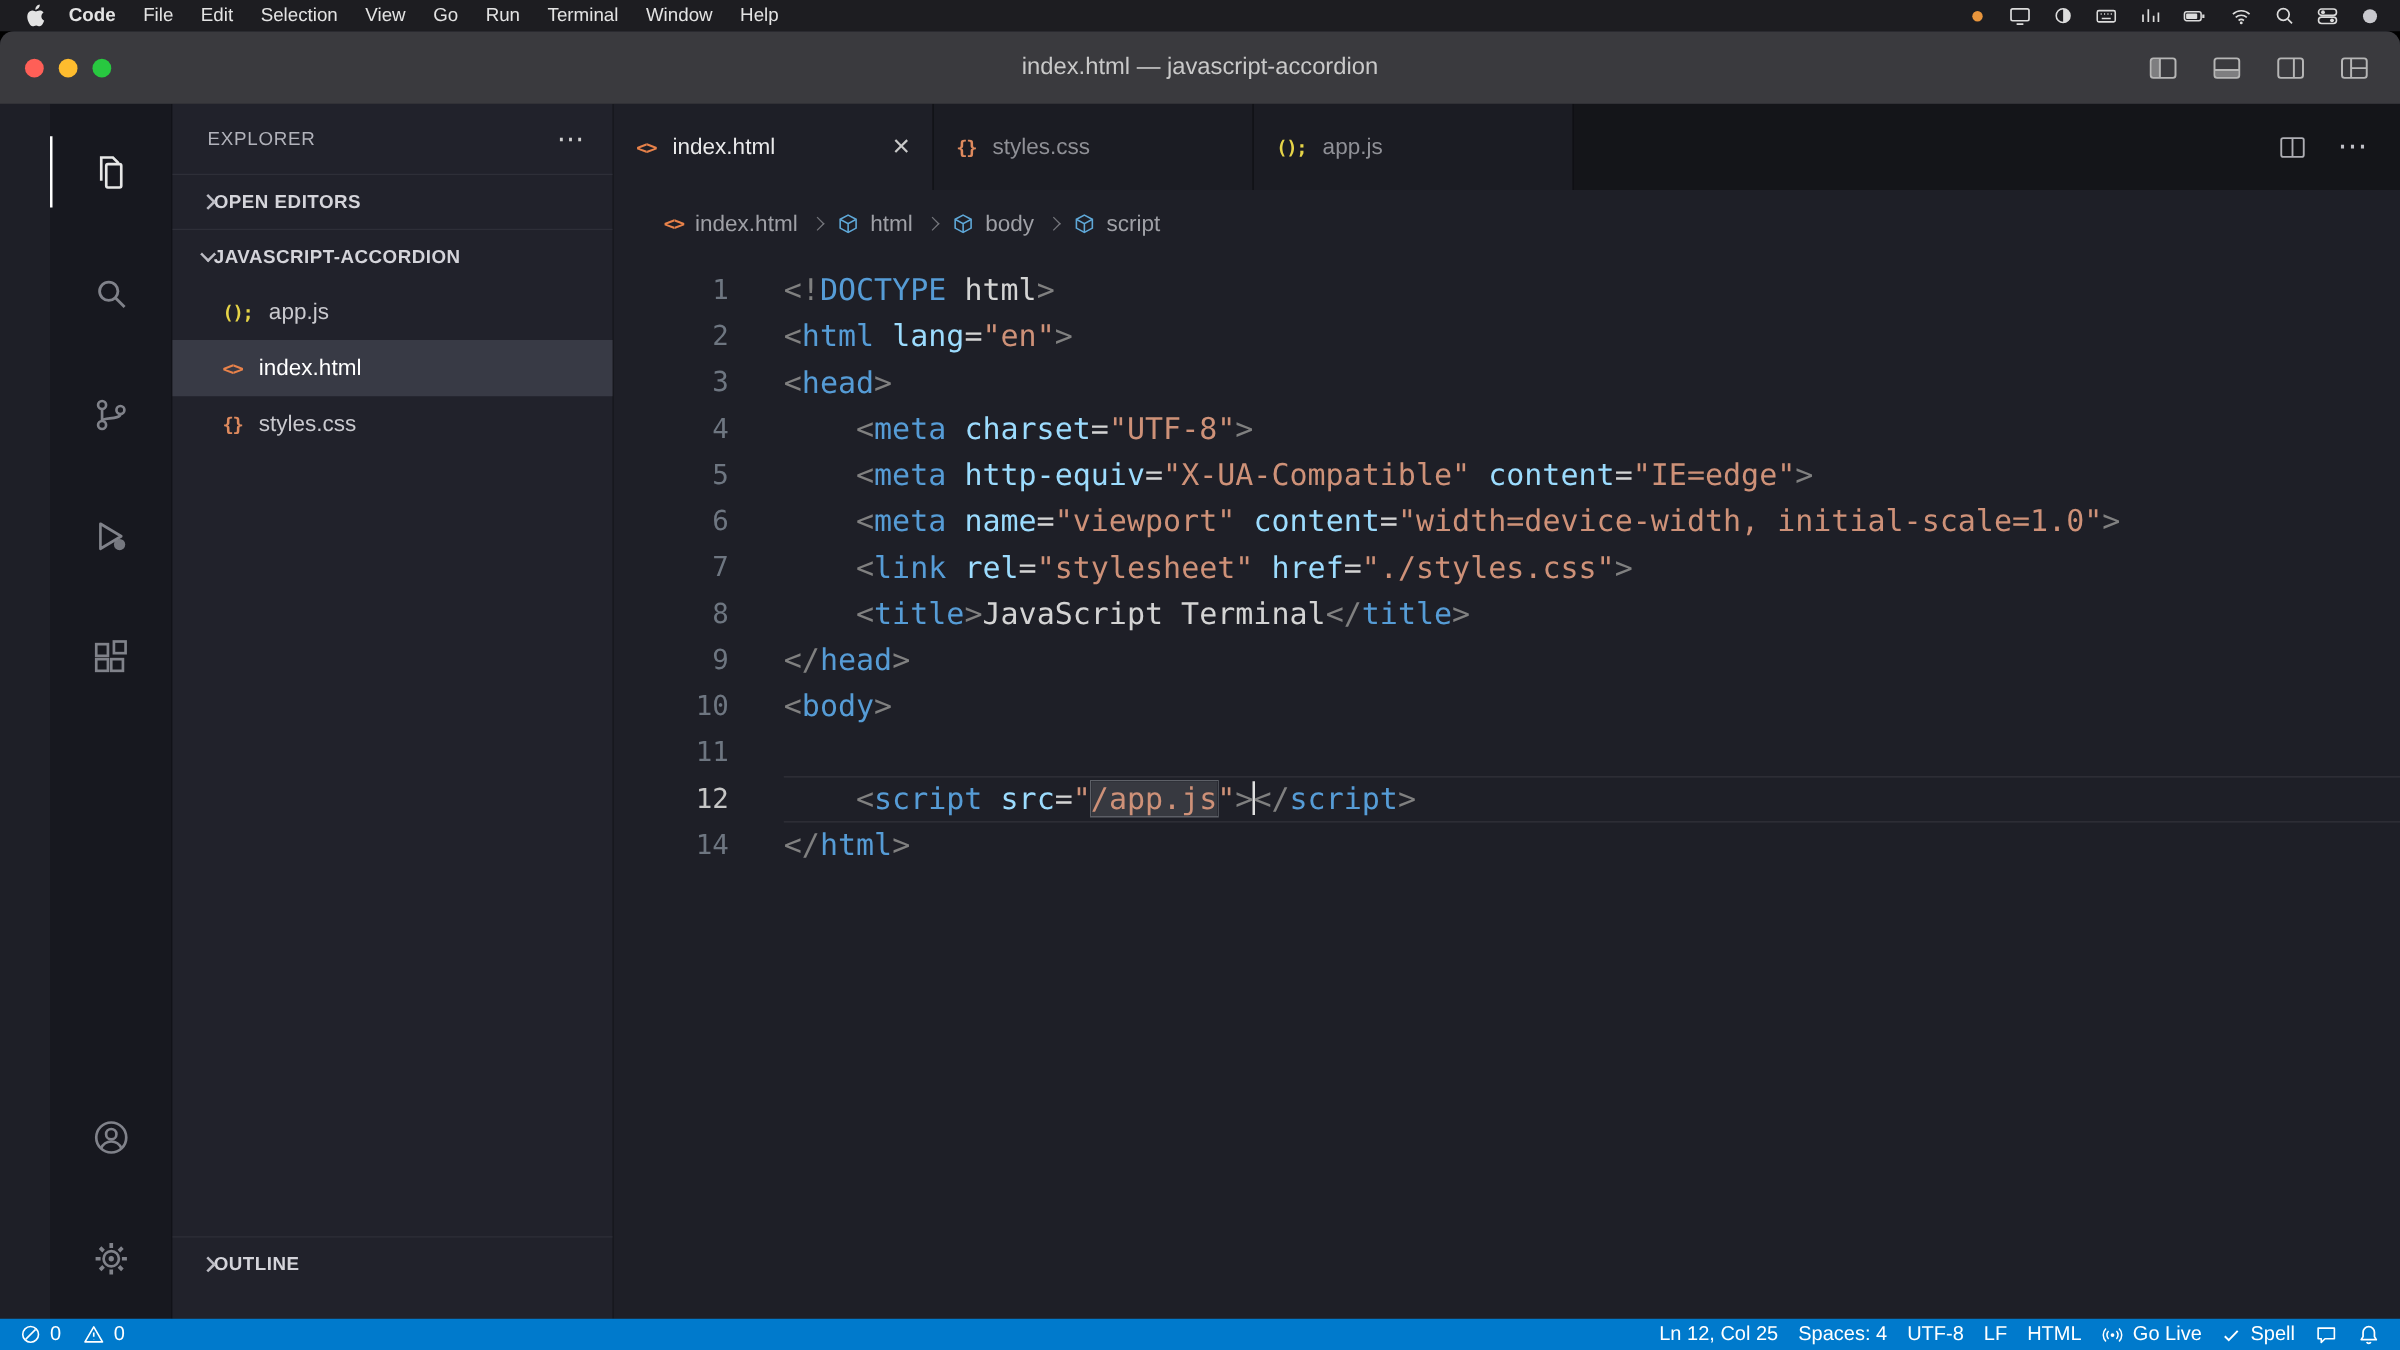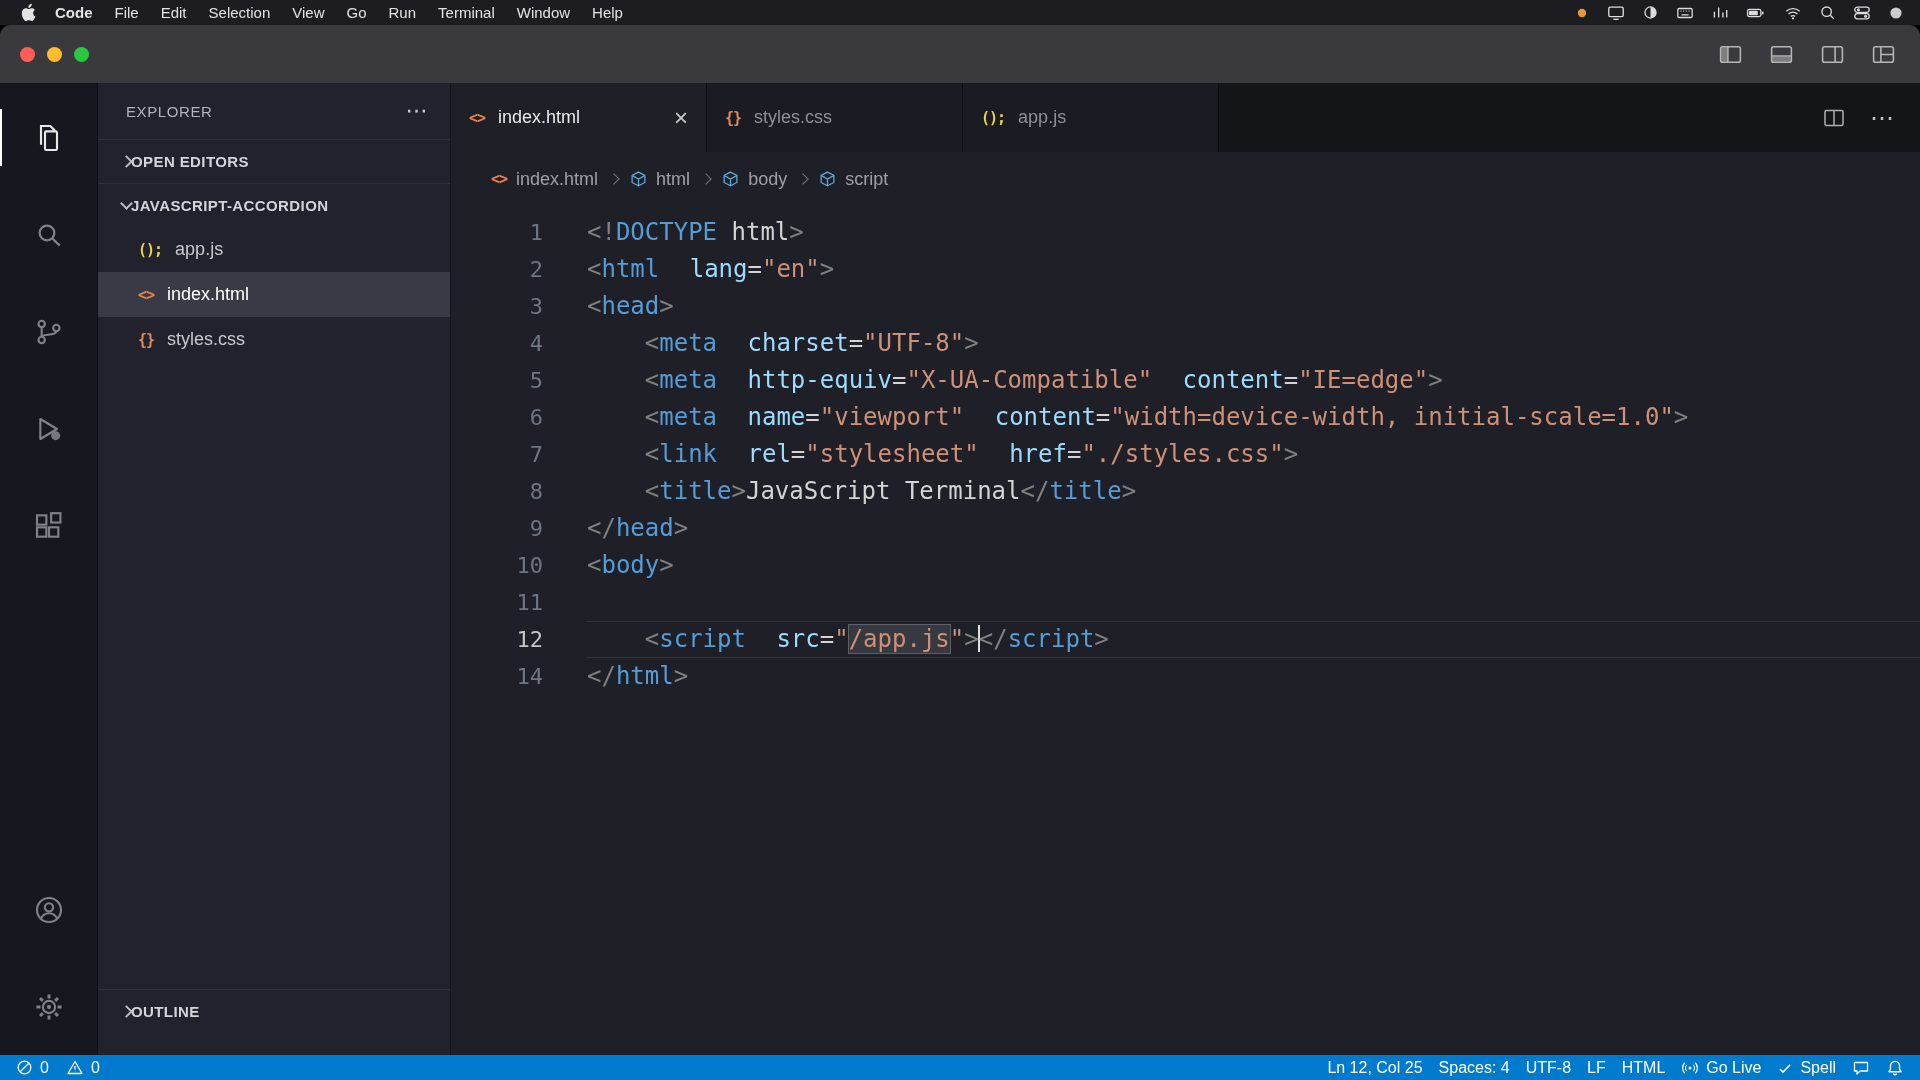--- a/index.html
+++ b/index.html
@@ -21,21 +21,21 @@
   .titlebar{height:58px;background:var(--bg_titlebar,#3a3a3e);display:flex;align-items:center;position:relative;flex:0 0 auto;}
   .traffic{display:flex;gap:12px;padding-left:20px;z-index:2;}
   .tl{width:15px;height:15px;border-radius:50%;}
   .tl.red{background:var(--traffic_red,#ff5f57);}
   .tl.yellow{background:var(--traffic_yellow,#febc2e);}
   .tl.green{background:var(--traffic_green,#28c840);}
   .wtitle{position:absolute;left:0;right:0;text-align:center;color:#c9c9c9;font-size:19px;pointer-events:none;}
   .titlebar-actions{margin-left:auto;display:flex;gap:26px;padding-right:24px;color:#b6b6b6;z-index:2;}
   .tb-btn{display:flex;align-items:center;}
 
-  .main{flex:1;display:flex;min-height:0;}
+  .main{flex:1;display:flex;min-height:0;padding-left:40px;}
 
   
   .activitybar{width:98px;background:var(--bg_activity,#17181f);display:flex;flex-direction:column;padding-top:6px;flex:0 0 auto;border-right:1px solid #101117;}
   .ab-item{height:97px;display:flex;align-items:center;justify-content:center;color:#80828a;position:relative;}
   .ab-item.active{color:#e7e7e7;}
   .ab-item.active::before{content:"";position:absolute;left:0;top:20px;bottom:20px;width:2px;background:#fff;}
   .ab-bottom{margin-top:auto;display:flex;flex-direction:column;}
 
   
   .sidebar{width:353px;background:var(--bg_sidebar,#21222b);display:flex;flex-direction:column;color:#c5c5c5;flex:0 0 auto;border-right:1px solid #14151a;}
@@ -68,21 +68,21 @@
 
   
   .code-area{flex:1;position:relative;font-family:"DejaVu Sans Mono",monospace;font-size:24px;padding-top:8px;overflow:hidden;}
   .code-line{display:flex;height:37px;line-height:37px;position:relative;white-space:pre;}
   .gutter{flex:0 0 92px;text-align:right;color:#6e7681;font-size:22px;}
   .code-text{padding-left:44px;color:var(--tok_plain,#d4d4d4);}
   .code-line.current .gutter{color:#c6c6c6;}
   .code-line.current::after{content:"";position:absolute;left:136px;right:0;top:0;bottom:0;border-top:1px solid rgba(255,255,255,.09);border-bottom:1px solid rgba(255,255,255,.09);pointer-events:none;}
   .tok-p{color:var(--tok_punct,#808080);}
   .tok-t{color:var(--tok_tag,#569cd6);}
-  .tok-a{color:var(--tok_attr,#9cdcfe);margin-left:16px;}
+  .tok-a{color:var(--tok_attr,#9cdcfe);}
   .tok-s{color:var(--tok_string,#ce9178);}
   .tok-pl{color:var(--tok_plain,#d4d4d4);}
   .tok-lk{color:var(--tok_string,#ce9178);text-underline-offset:4px;}
   .tok-hl{color:var(--tok_string,#ce9178);background:rgba(90,94,100,.42);box-shadow:0 0 0 1px #5d6067;}
   .caret{display:inline-block;width:2px;height:27px;background:#e0e0e0;vertical-align:-5px;margin:0 -1px;}
 
   
   .statusbar{height:25px;background:var(--accent,#007acc);display:flex;align-items:center;color:#fff;font-size:16px;padding:0 16px;flex:0 0 auto;}
   .sb-left{display:flex;align-items:center;gap:16px;}
   .status-item{display:flex;align-items:center;gap:7px;white-space:nowrap;}
@@ -177,20 +177,21 @@
   </div>
 
   <div class="window">
 
     <div class="titlebar">
       <div class="traffic">
         <span class="tl red"></span>
         <span class="tl yellow"></span>
         <span class="tl green"></span>
       </div>
+      <div class="wtitle">index.html — javascript-accordion</div>
       <div class="titlebar-actions">
         <span class="tb-btn">
             <svg width="25" height="25" viewBox="0 0 24 24" fill="none" stroke="#b6b6b6" stroke-width="1.5">
               <rect x="2.5" y="4.5" width="19" height="15" rx="2"></rect>
               <path d="M9.5 4.5v15"></path>
               <rect x="3.2" y="5.2" width="5.8" height="13.6" fill="#b6b6b6" fill-opacity=".55" stroke="none"></rect>
             </svg>
           </span>
         <span class="tb-btn">
             <svg width="25" height="25" viewBox="0 0 24 24" fill="none" stroke="#b6b6b6" stroke-width="1.5">

